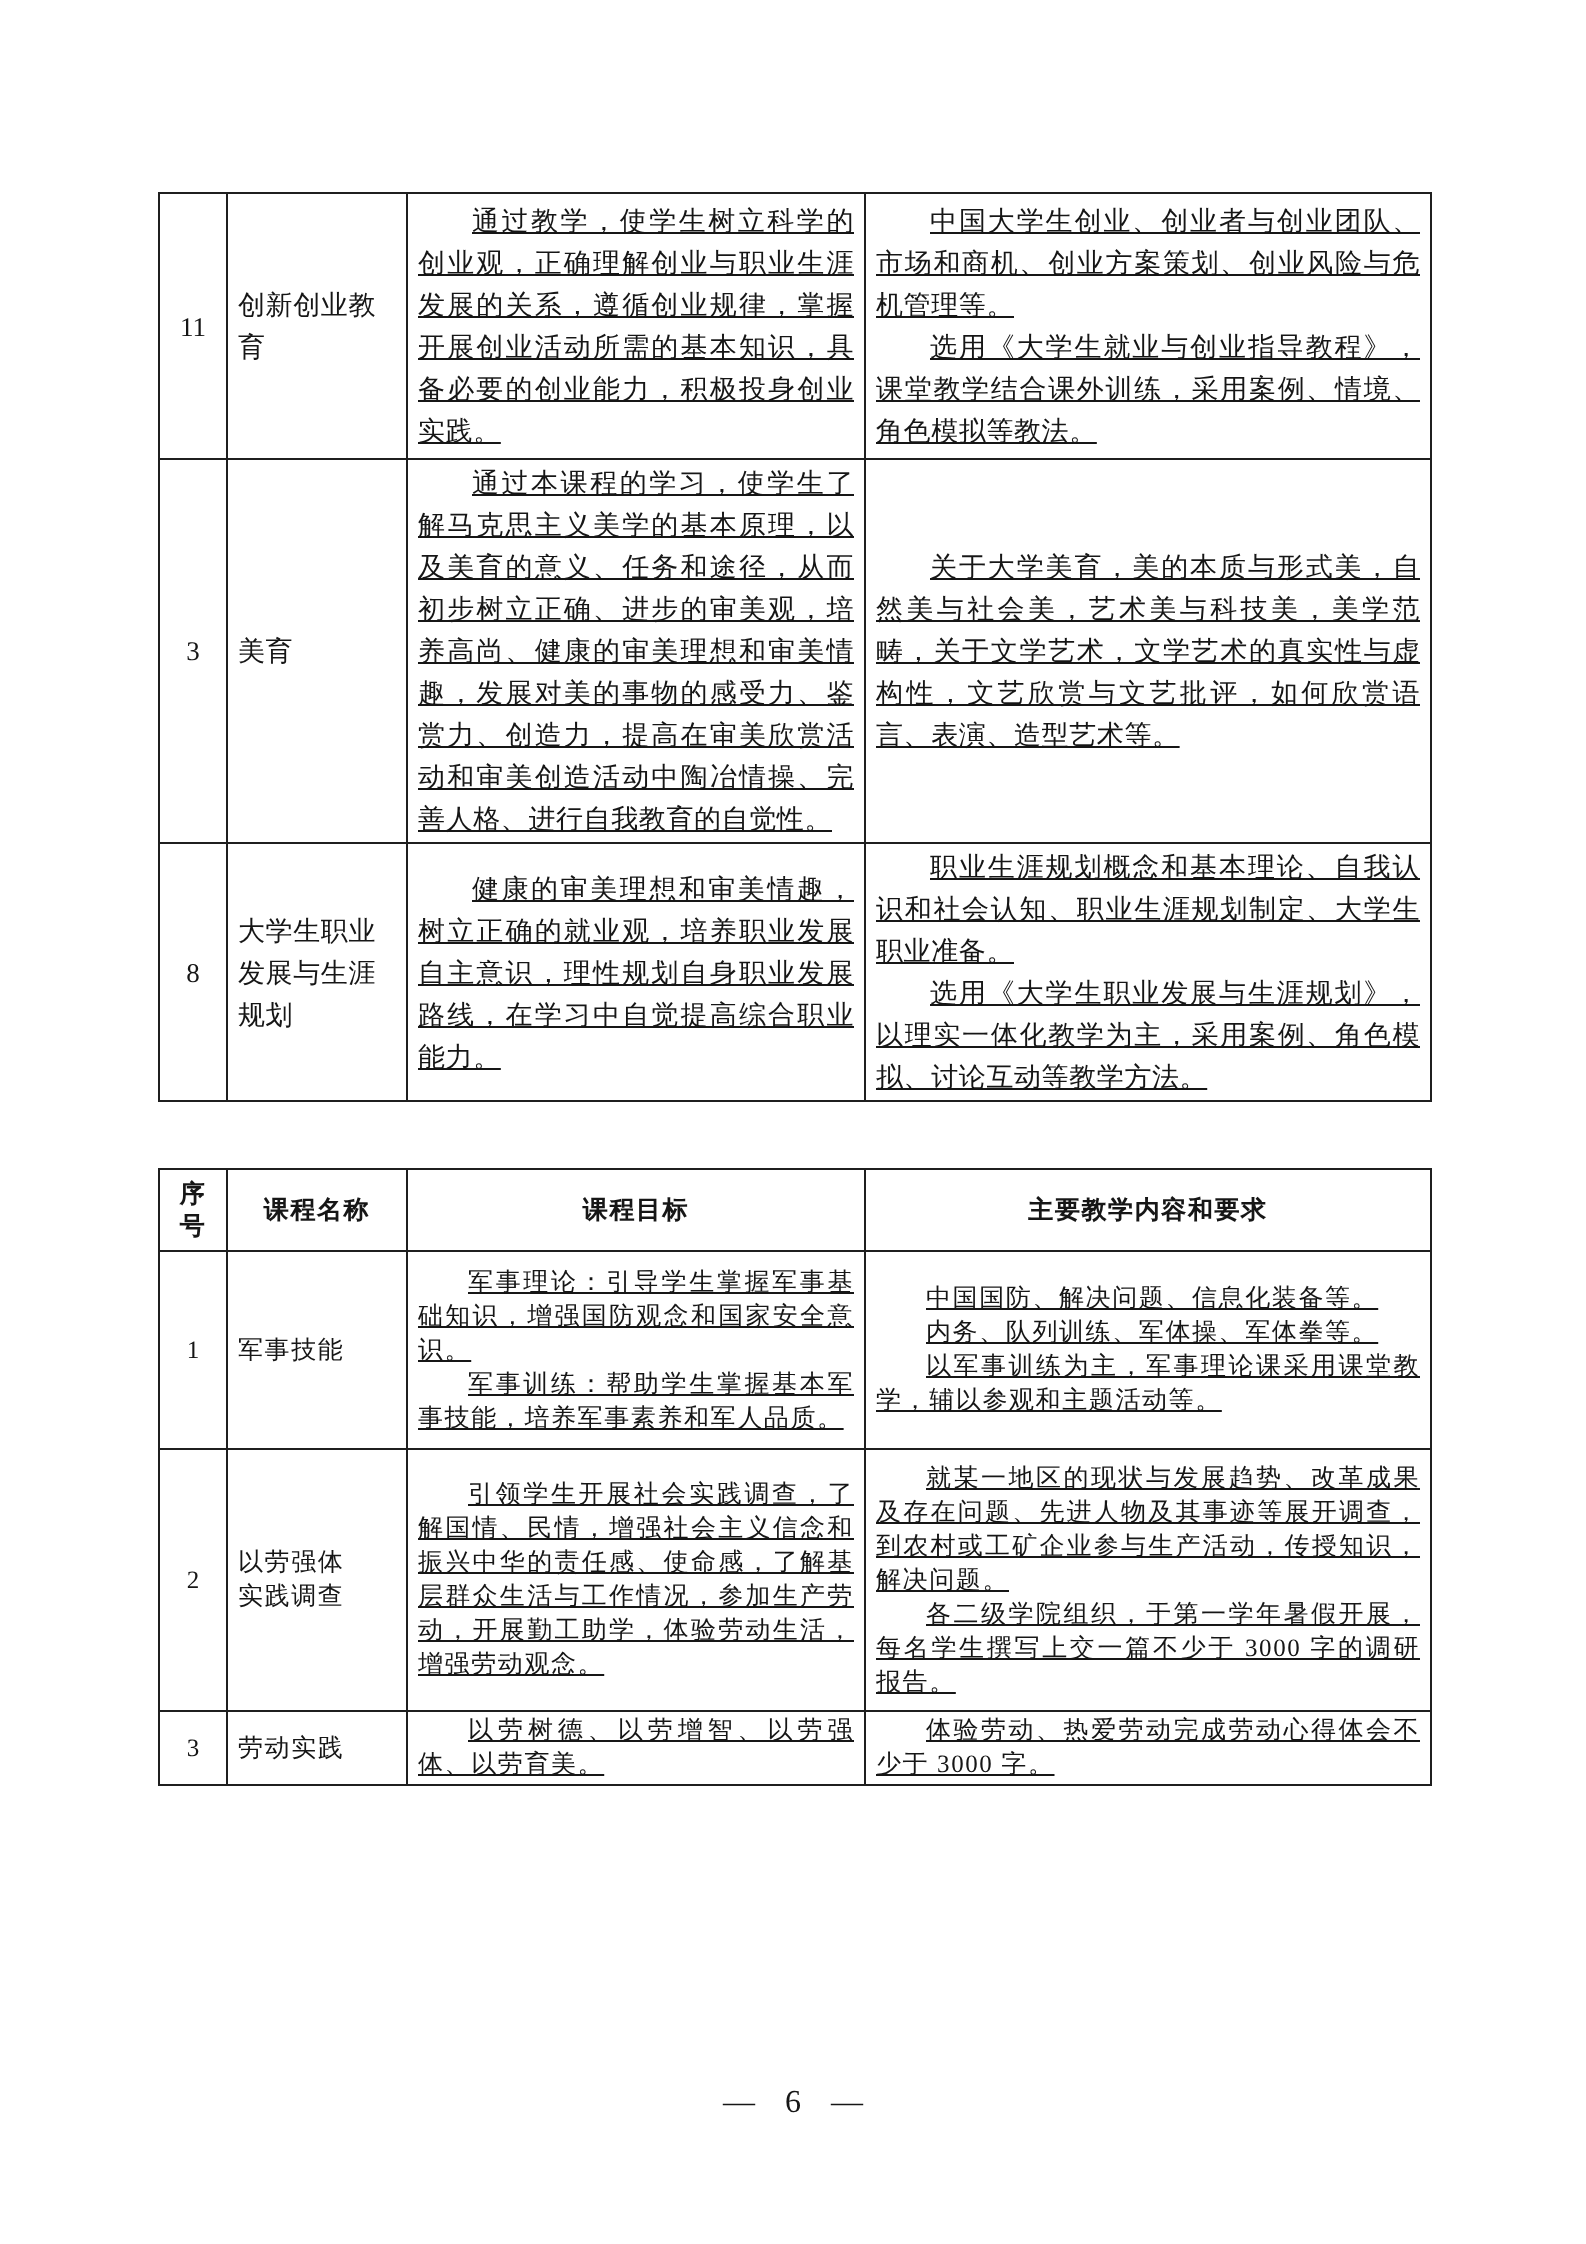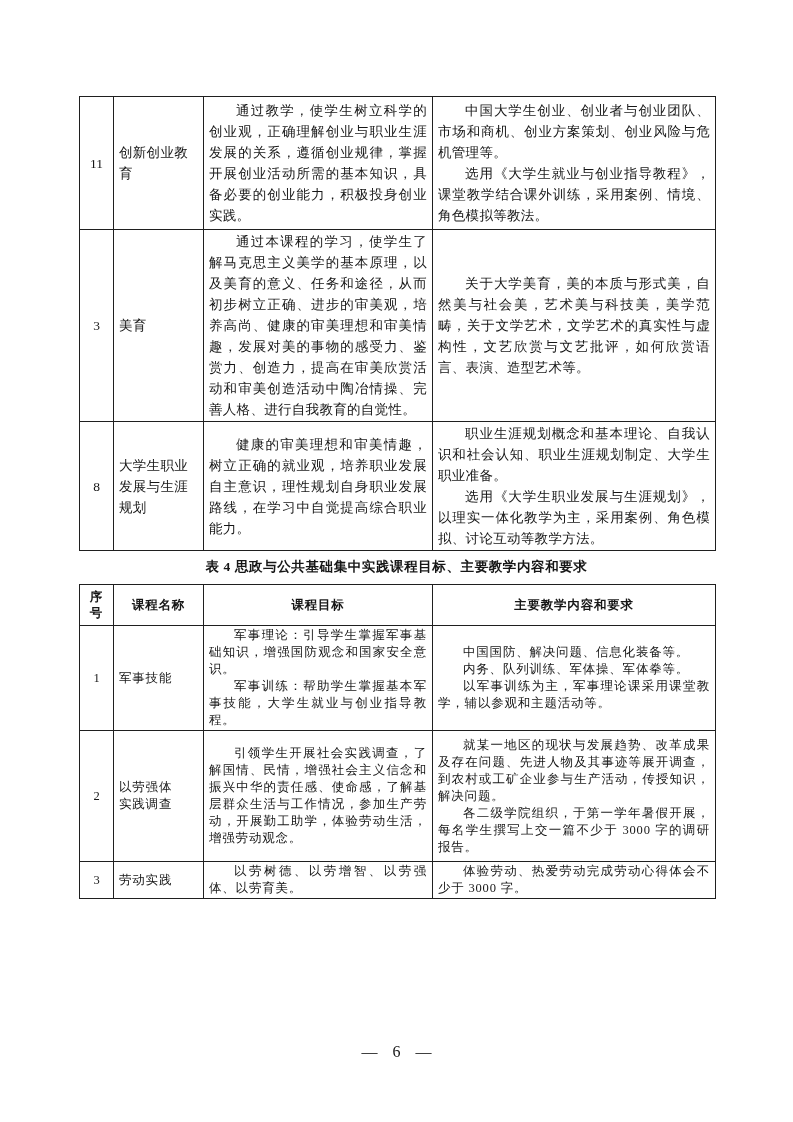--- a/index.html
+++ b/index.html
@@ -9,21 +9,21 @@
   }
   .tbl{
     position:absolute;left:79px;width:636px;
     border-collapse:collapse;table-layout:fixed;
   }
   .t3{top:96px;font-size:13.5px;line-height:21px;letter-spacing:0.3px;}
   .t4{top:584px;font-size:12.5px;line-height:17px;letter-spacing:0.8px;}
   .tbl td{border:1px solid #1f1f1f;vertical-align:middle;padding:1px 5px;overflow:hidden;}
   .num{text-align:center;letter-spacing:0;margin-top:45px;}
   .name{text-align:left;white-space:pre-line;padding:1px 3px;}
-  .text{text-align:justify;}
+  .text{text-align:justify;text-decoration:underline;}
   .para{margin:0;text-indent:2em;text-align:justify;}
   .t4 .hdr{font-weight:bold;text-align:center;white-space:pre-line;line-height:16px;}
   .t3 .r0{height:133px;}
   .t3 .r1{height:169px;}
   .t3 .r2{height:126px;}
   .t4 .rh{height:41px;}
   .t4 .r0{height:99px;}
   .t4 .r1{height:131px;}
   .t4 .r2{height:35px;}
   .caption{
@@ -80,21 +80,20 @@
             <p class="para">健康的审美理想和审美情趣，树立正确的就业观，培养职业发展自主意识，理性规划自身职业发展路线，在学习中自觉提高综合职业能力。</p>
           </td>
         <td class="text">
             <p class="para">职业生涯规划概念和基本理论、自我认识和社会认知、职业生涯规划制定、大学生职业准备。</p>
             <p class="para">选用《大学生职业发展与生涯规划》，以理实一体化教学为主，采用案例、角色模拟、讨论互动等教学方法。</p>
           </td>
       </tr>
     </tbody>
   </table>
 
-  <div class="caption">表 4  思政与公共基础集中实践课程目标、主要教学内容和要求</div>
 
   <table class="tbl t4">
     <colgroup>
       <col style="width:34px">
         <col style="width:90px">
         <col style="width:229px">
         <col style="width:283px">
     </colgroup>
     <tbody>
       <tr class="rh">
@@ -102,21 +101,21 @@
 号</td>
         <td class="hdr">课程名称</td>
         <td class="hdr">课程目标</td>
         <td class="hdr">主要教学内容和要求</td>
       </tr>
       <tr class="r0">
         <td class="num">1</td>
         <td class="name">军事技能</td>
         <td class="text">
             <p class="para">军事理论：引导学生掌握军事基础知识，增强国防观念和国家安全意识。</p>
-            <p class="para">军事训练：帮助学生掌握基本军事技能，大学生就业与创业指导教程。</p>
+            <p class="para">军事训练：帮助学生掌握基本军事技能，培养军事素养和军人品质。</p>
           </td>
         <td class="text">
             <p class="para">中国国防、解决问题、信息化装备等。</p>
             <p class="para">内务、队列训练、军体操、军体拳等。</p>
             <p class="para">以军事训练为主，军事理论课采用课堂教学，辅以参观和主题活动等。</p>
           </td>
       </tr>
       <tr class="r1">
         <td class="num">2</td>
         <td class="name">以劳强体

